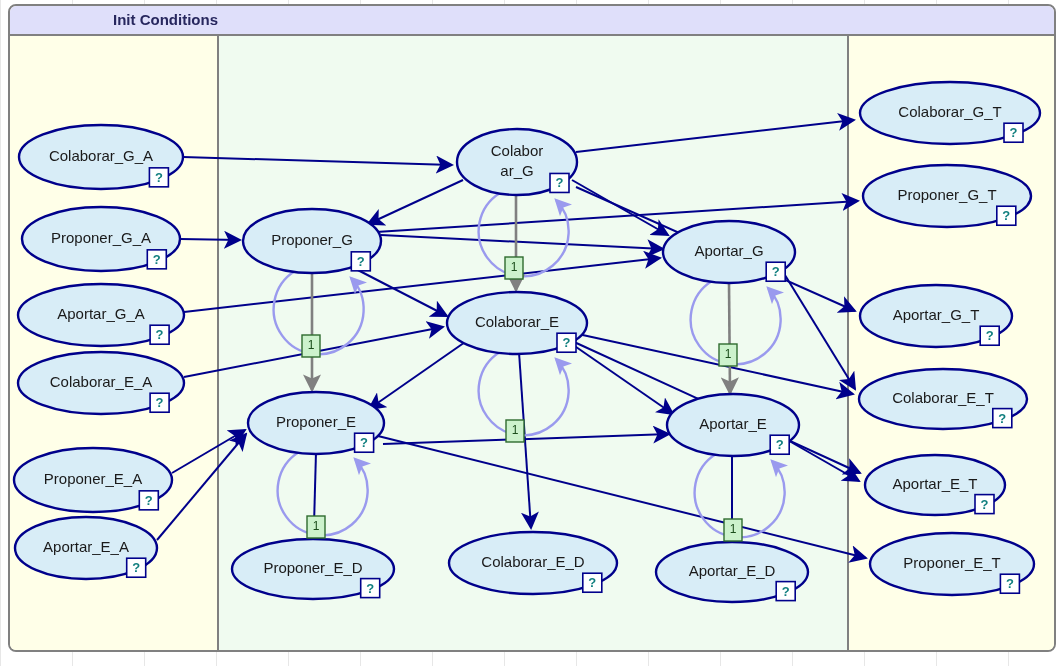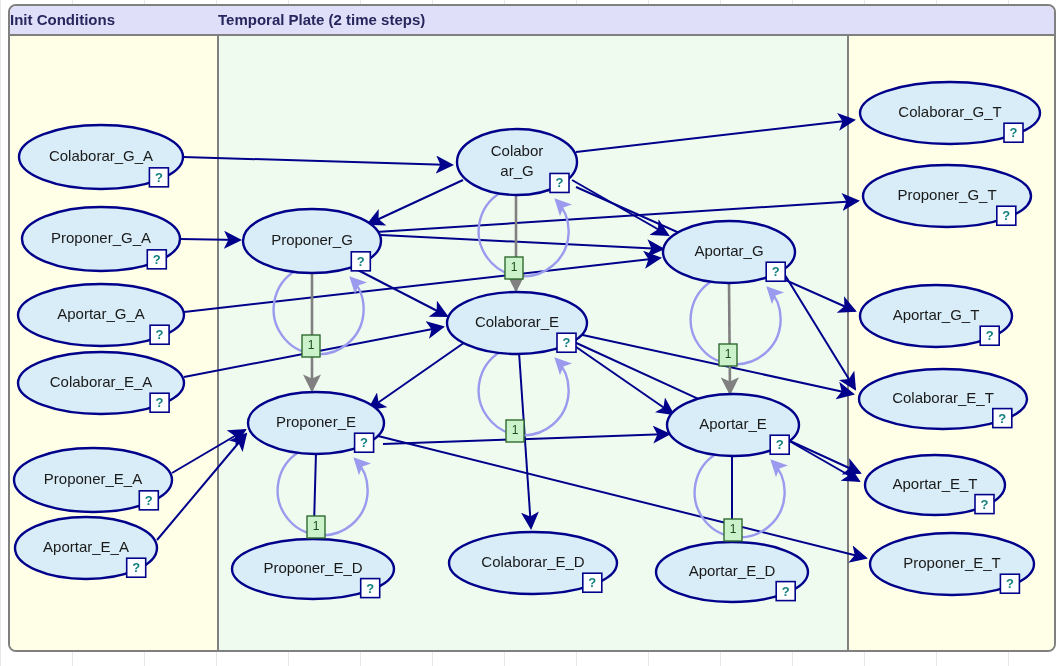--- a/index.html
+++ b/index.html
@@ -12,21 +12,21 @@
        repeating-linear-gradient(90deg, rgba(160,160,160,.25) 0 1px, transparent 1px 72px);
      background-position:0 0;}
 
   #panel{position:absolute;left:8px;top:4px;width:1048px;height:648px;
      border:2px solid #808080;border-radius:8px;box-sizing:border-box;overflow:hidden;
      background:#ffffe8;}
 
   #header{position:absolute;left:0;top:0;width:100%;height:30px;background:#dededf8;
      background:#dfdffa;border-bottom:2px solid #808080;box-sizing:border-box;}
   .hdr-title{position:absolute;top:0;height:27px;line-height:28px;
-     font-size:15px;font-weight:bold;color:#27275e;text-align:left;}
+     font-size:15px;font-weight:bold;color:#27275e;text-align:right;}
   #hdr-init{left:0;width:208px;}
   #hdr-temp{left:208px;width:630px;}
   #hdr-term{left:838px;width:208px;}
 
   #col-init{position:absolute;left:0;top:30px;width:207px;bottom:0;background:#ffffe8;}
   #col-temp{position:absolute;left:209px;top:30px;width:628px;bottom:0;background:#f0fbf0;}
   #col-term{position:absolute;left:839px;top:30px;right:0;bottom:0;background:#ffffe8;}
   .vdiv{position:absolute;top:30px;bottom:0;width:2px;background:#808080;}
   #vdiv1{left:207px;}
   #vdiv2{left:837px;}
@@ -49,21 +49,20 @@
 
   <div id="panel">
     <div id="col-init"></div>
     <div id="col-temp"></div>
     <div id="col-term"></div>
     <div class="vdiv" id="vdiv1"></div>
     <div class="vdiv" id="vdiv2"></div>
 
     <div id="header">
       <div class="hdr-title" id="hdr-init">Init Conditions</div>
-      <div class="hdr-title" id="hdr-temp">Temporal Plate (2 time steps)</div>
     </div>
   </div>
 
   <div id="svgwrap">
     <svg width="1064" height="666" viewBox="0 0 1064 666" xmlns="http://www.w3.org/2000/svg">
       <defs>
         <marker id="ah" markerWidth="9" markerHeight="9" refX="8" refY="4.5" orient="auto" markerUnits="strokeWidth">
           <path d="M0,0 L9,4.5 L0,9 L2.2,4.5 Z" fill="#00008b"></path>
         </marker>
         <marker id="ahg" markerWidth="7" markerHeight="7" refX="6" refY="3.5" orient="auto" markerUnits="strokeWidth">

